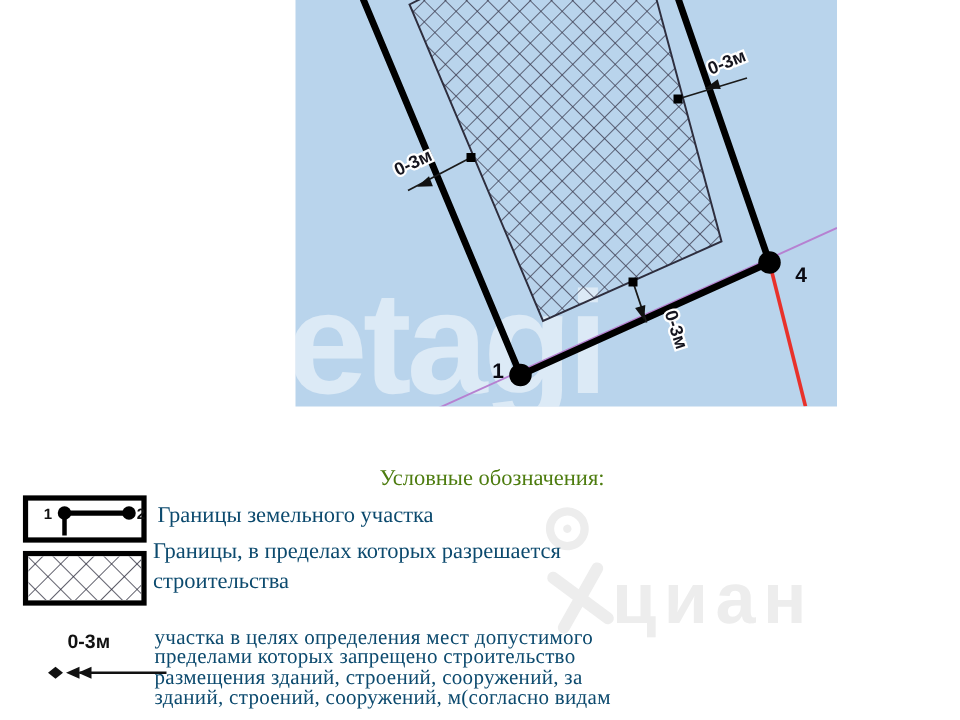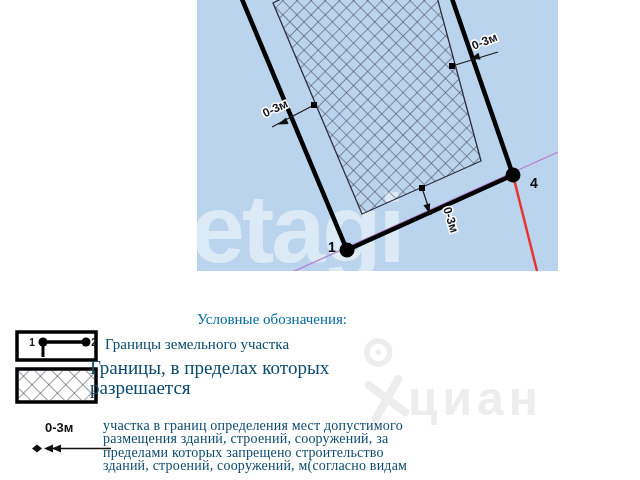--- a/index.html
+++ b/index.html
@@ -44,27 +44,27 @@
     font-weight:bold;
     font-size:14px;
     fill:#0a0a12;
     text-anchor:middle;
   }
   
   .cian{position:absolute;left:352px;top:330px;}
   
   .legend-title{
     position:absolute;left:197px;top:311px;width:262px;
-    text-align:left;
-    font-size:15px;color:#0369a1;
+    text-align:center;
+    font-size:15px;color:#4d7c0f;
   }
   .leg-sym{position:absolute;}
   .leg-text{position:absolute;color:#0c4a6e;}
   .t-item1{left:105px;top:336px;font-size:15px;}
-  .t-item2{left:90px;top:358px;font-size:19px;line-height:20.4px;width:320px;}
+  .t-item2{left:102px;top:358px;font-size:15px;line-height:20.4px;width:320px;}
   .t-item3{left:103px;top:419px;font-size:14px;line-height:13.4px;width:345px;letter-spacing:0.2px;}
   .zero3m-label{
     position:absolute;left:45px;top:420px;
     font-family:"Liberation Sans", sans-serif;
     font-weight:bold;font-size:13px;color:#111;
   }
   .sym-num{
     font-family:"Liberation Sans", sans-serif;
     font-weight:bold;font-size:10px;fill:#111;
   }
@@ -146,27 +146,28 @@
   <defs>
     <pattern id="xh2" width="12" height="12" patternUnits="userSpaceOnUse" patternTransform="rotate(45)">
       <path d="M0 0H12M0 0V12" stroke="#2b2b3b" stroke-width="1" fill="none"></path>
     </pattern>
   </defs>
   <rect x="2" y="2" width="79" height="33" fill="#ffffff" stroke="#000" stroke-width="3.5"></rect>
   <rect x="4" y="4" width="75" height="29" fill="url(#xh2)"></rect>
 </svg>
 <div class="leg-text t-item2">
   <div>Границы, в пределах которых разрешается</div>
+  <div>строительства</div>
 </div>
 
 <div class="zero3m-label">0-3м</div>
 <svg class="leg-sym" style="left:31px;top:443px;" width="83" height="12">
   <polygon points="6,1.5 11,5.5 6,9.5 1,5.5" fill="#111"></polygon>
   <polygon points="13,5.5 22,1.5 22,9.5" fill="#111"></polygon>
   <polygon points="21,5.5 30,1.5 30,9.5" fill="#111"></polygon>
   <line x1="22" y1="5.5" x2="80" y2="5.5" stroke="#111" stroke-width="1.6"></line>
 </svg>
 <div class="leg-text t-item3">
-  <div>участка в границ определения мест допустимого</div>
+  <div>участка в целях определения мест допустимого</div>
+  <div>пределами которых запрещено строительство</div>
   <div>размещения зданий, строений, сооружений, за</div>
-  <div>пределами которых запрещено строительство</div>
   <div>зданий, строений, сооружений, м(согласно видам</div>
 </div>
 
 </body></html>

